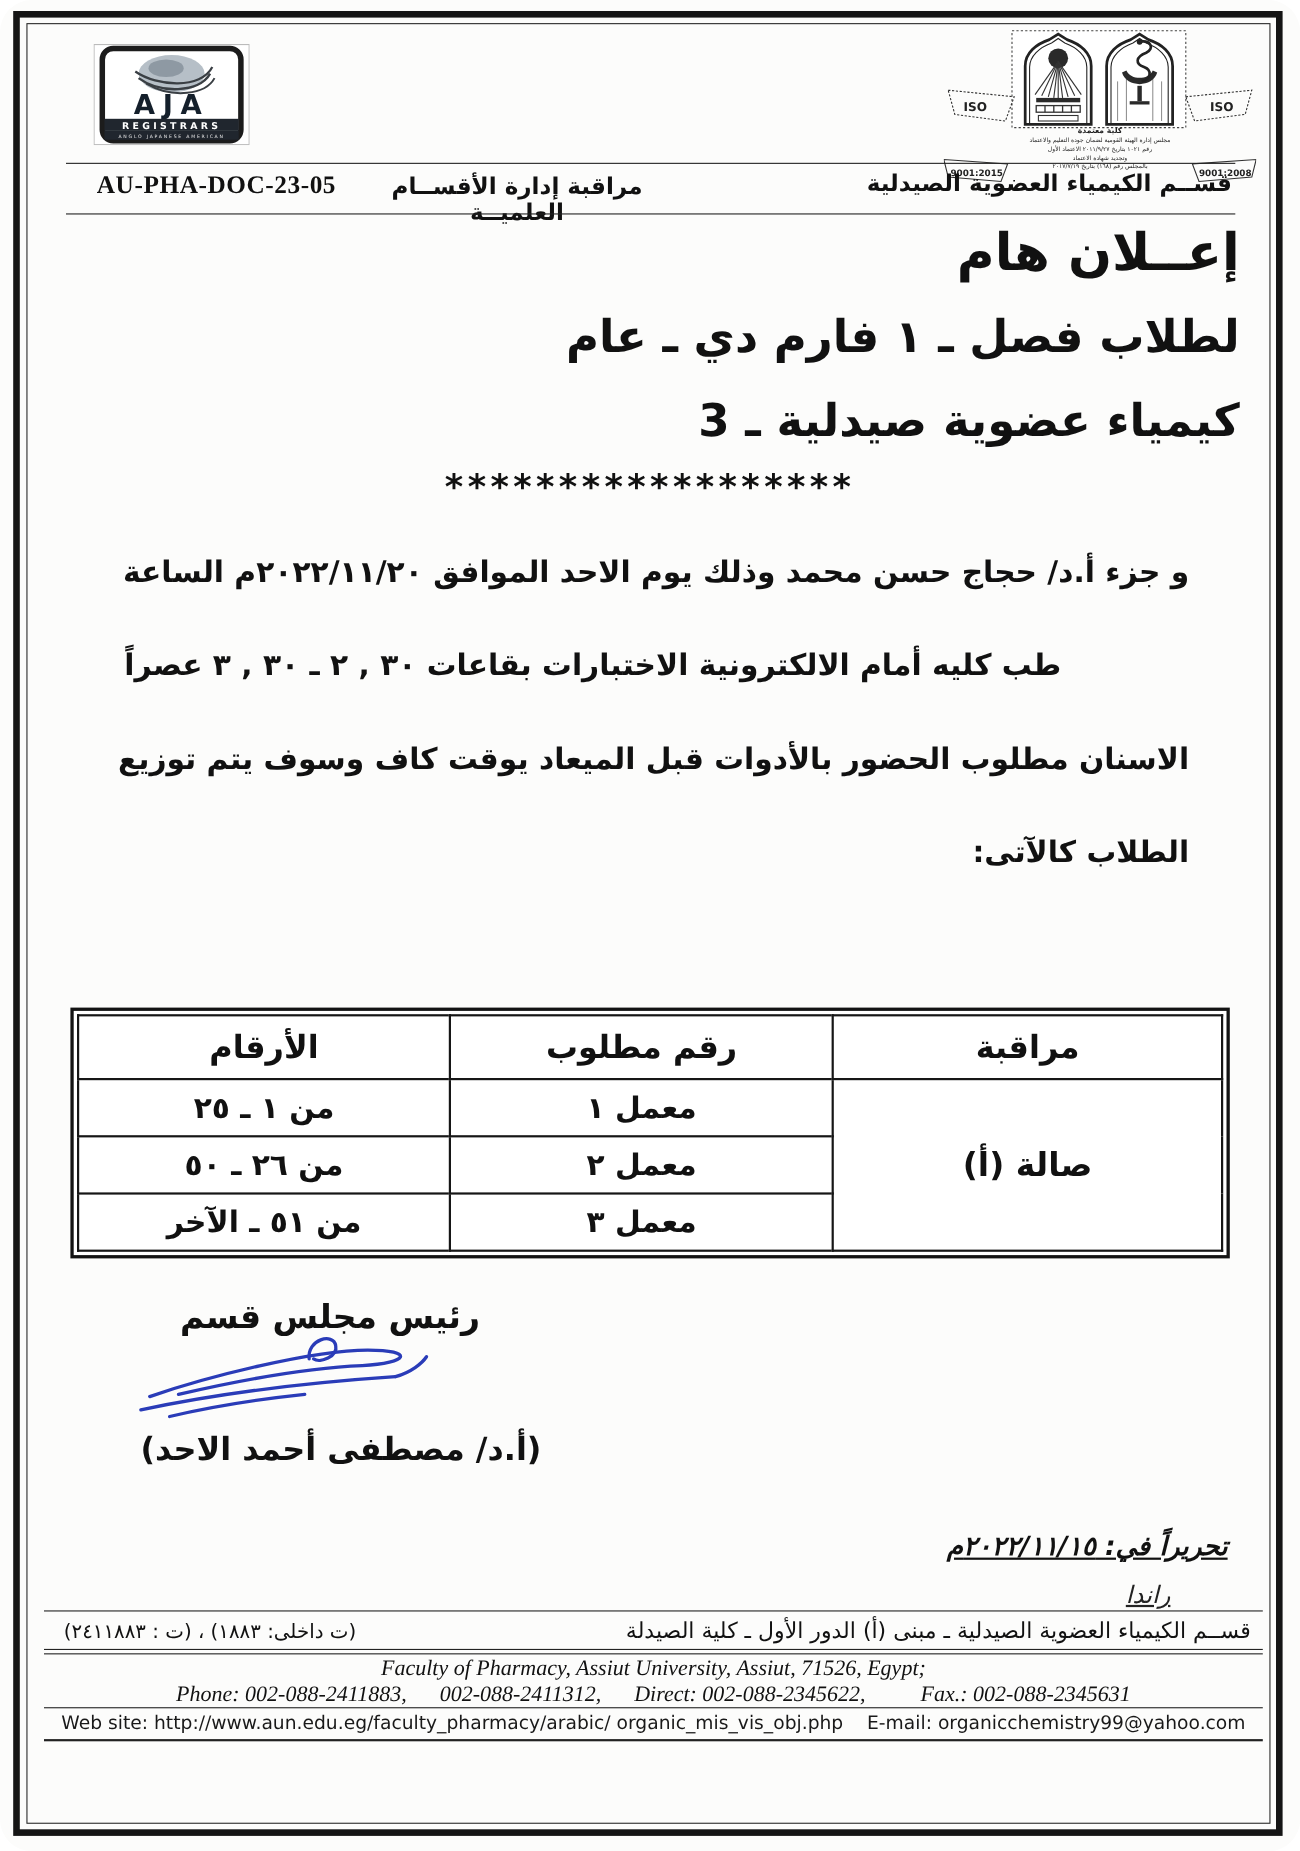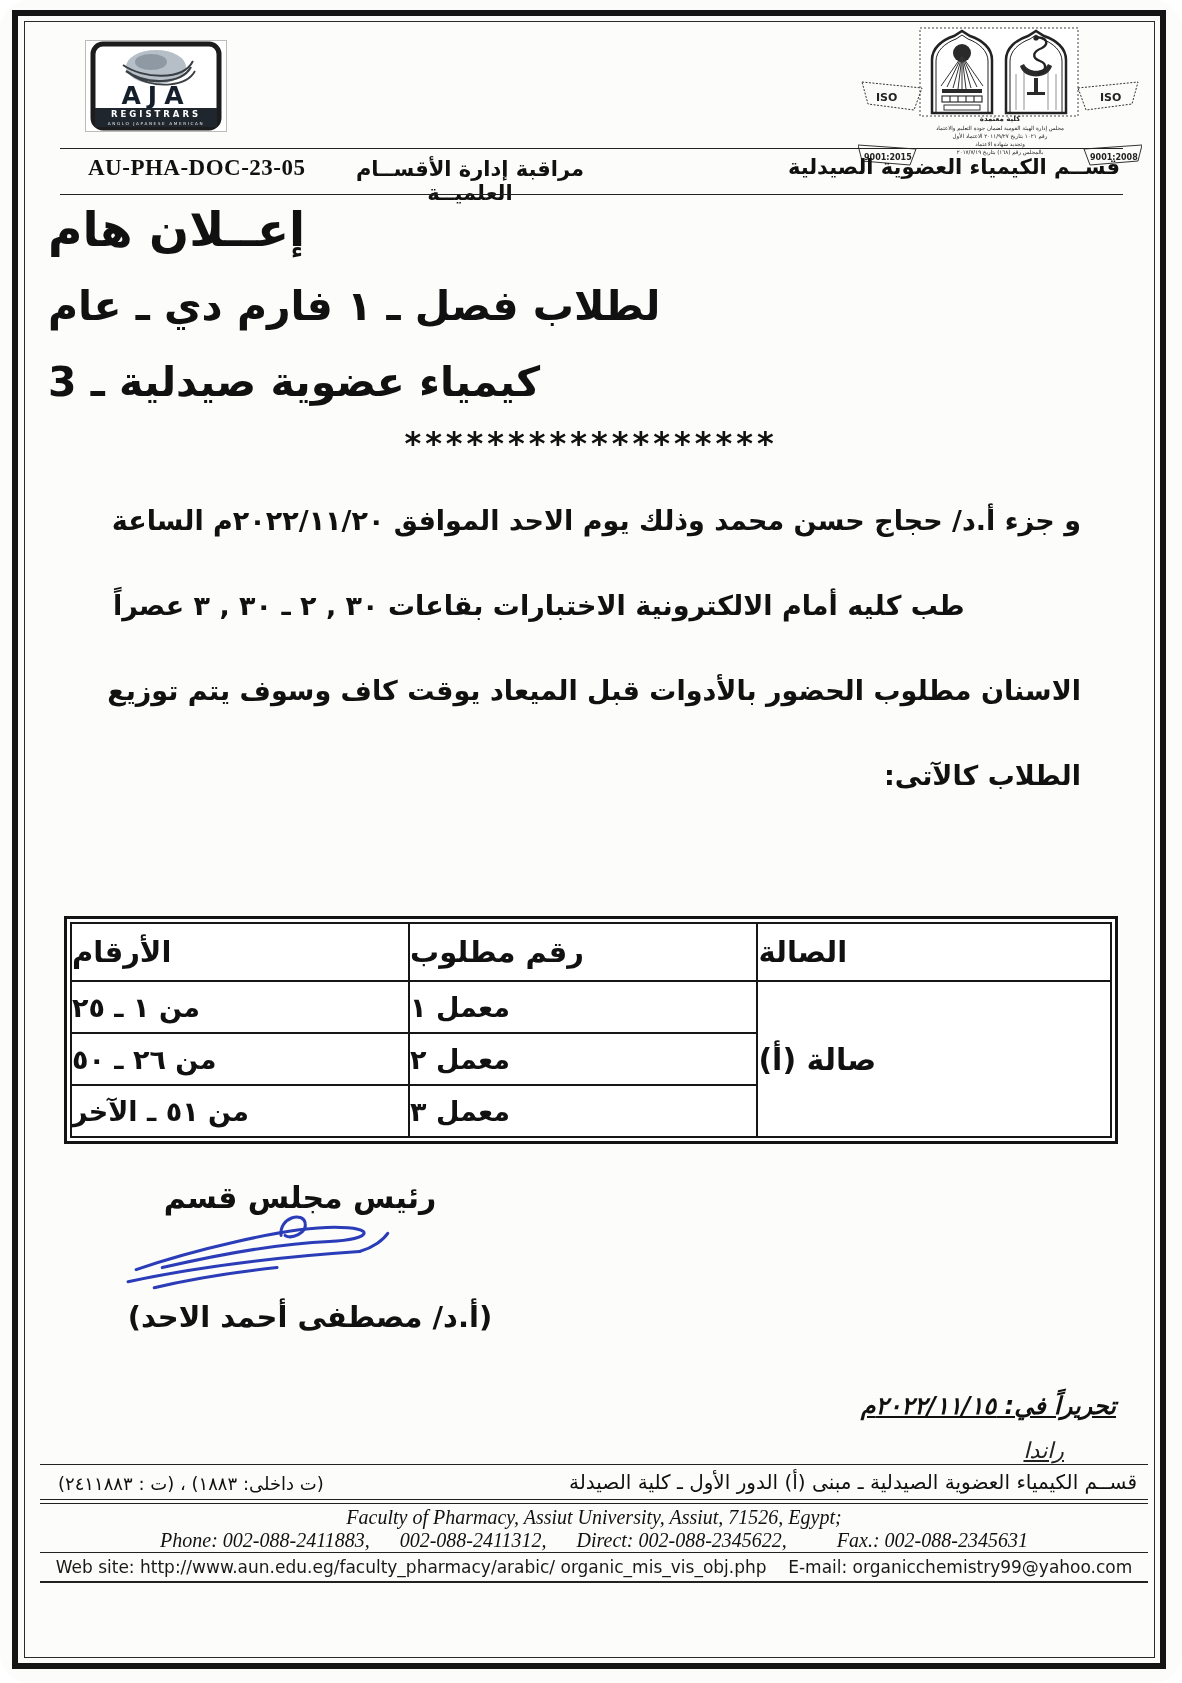--- a/index.html
+++ b/index.html
@@ -8,30 +8,30 @@
   .frame-outer{position:absolute;left:12px;top:10px;right:16px;bottom:14px;border:6px solid #151515;}
   .frame-inner{position:absolute;left:24px;top:21px;right:27px;bottom:25px;border:1.5px solid #2a2a2a;}
   .abs{position:absolute;}
   
   .rule{position:absolute;border-top:1.5px solid #222;height:0;}
   .doc-code{font-family:"Liberation Serif",serif;font-size:23px;font-weight:700;letter-spacing:.5px;}
   .hdr-ar{font-size:21px;font-weight:700;direction:rtl;}
   
   .t1{font-size:47px;}
   .t2,.t3{font-size:41px;}
-  .title{left:48px;width:1062px;text-align:left;font-weight:700;direction:rtl;}
+  .title{left:65px;width:1062px;text-align:right;font-weight:700;direction:rtl;}
   .stars{left:60px;width:1062px;text-align:center;font-weight:700;font-size:32px;letter-spacing:4px;}
   
   .body-block{left:113px;width:968px;top:505px;}
   .bline{font-size:27px;font-weight:700;direction:rtl;text-align:right;height:38px;margin-bottom:47px;white-space:nowrap;}
   .bline.ltrline{direction:ltr;text-align:left;unicode-bidi:normal;}
   
   .table-wrap{position:absolute;left:64px;top:916px;width:1054px;border:3px solid #131313;padding:3px;background:#fff;box-sizing:border-box;}
   table.sched{border-collapse:collapse;width:100%;direction:rtl;table-layout:fixed;}
-  table.sched td,table.sched th{border:2.5px solid #161616;text-align:left;vertical-align:middle;
+  table.sched td,table.sched th{border:2.5px solid #161616;text-align:center;vertical-align:middle;
        font-weight:700;padding:0;}
   th.h{font-size:29px;height:56px;}
   td.c{font-size:27px;height:50px;}
   td.hall{font-size:30px;}
   
   .sig-title{left:115px;width:370px;top:1180px;text-align:center;font-size:30px;font-weight:700;direction:rtl;}
   .sig-name{left:105px;width:410px;top:1300px;text-align:center;font-size:29px;font-weight:700;direction:rtl;}
   .sig-ink{left:118px;top:1205px;width:312px;height:96px;}
   
   .issued{right:66px;top:1392px;font-size:24px;font-weight:700;font-style:italic;direction:rtl;
@@ -161,21 +161,21 @@
 
   <div class="table-wrap">
     <table class="sched">
       <colgroup>
           <col style="width:34%">
           <col style="width:33.5%">
           <col style="width:32.5%">
         </colgroup>
       <tbody>
           <tr>
-        <th class="h">الصالة</th>
+        <th class="h">مراقبة</th>
         <th class="h">رقم مطلوب</th>
         <th class="h">الأرقام</th>
       </tr>
       <tr>
         <td class="c hall" rowspan="3">صالة (أ)</td>
         <td class="c">معمل ١</td>
         <td class="c">من ١ ـ ٢٥</td>
       </tr>
       <tr>
         <td class="c">معمل ٢</td>

